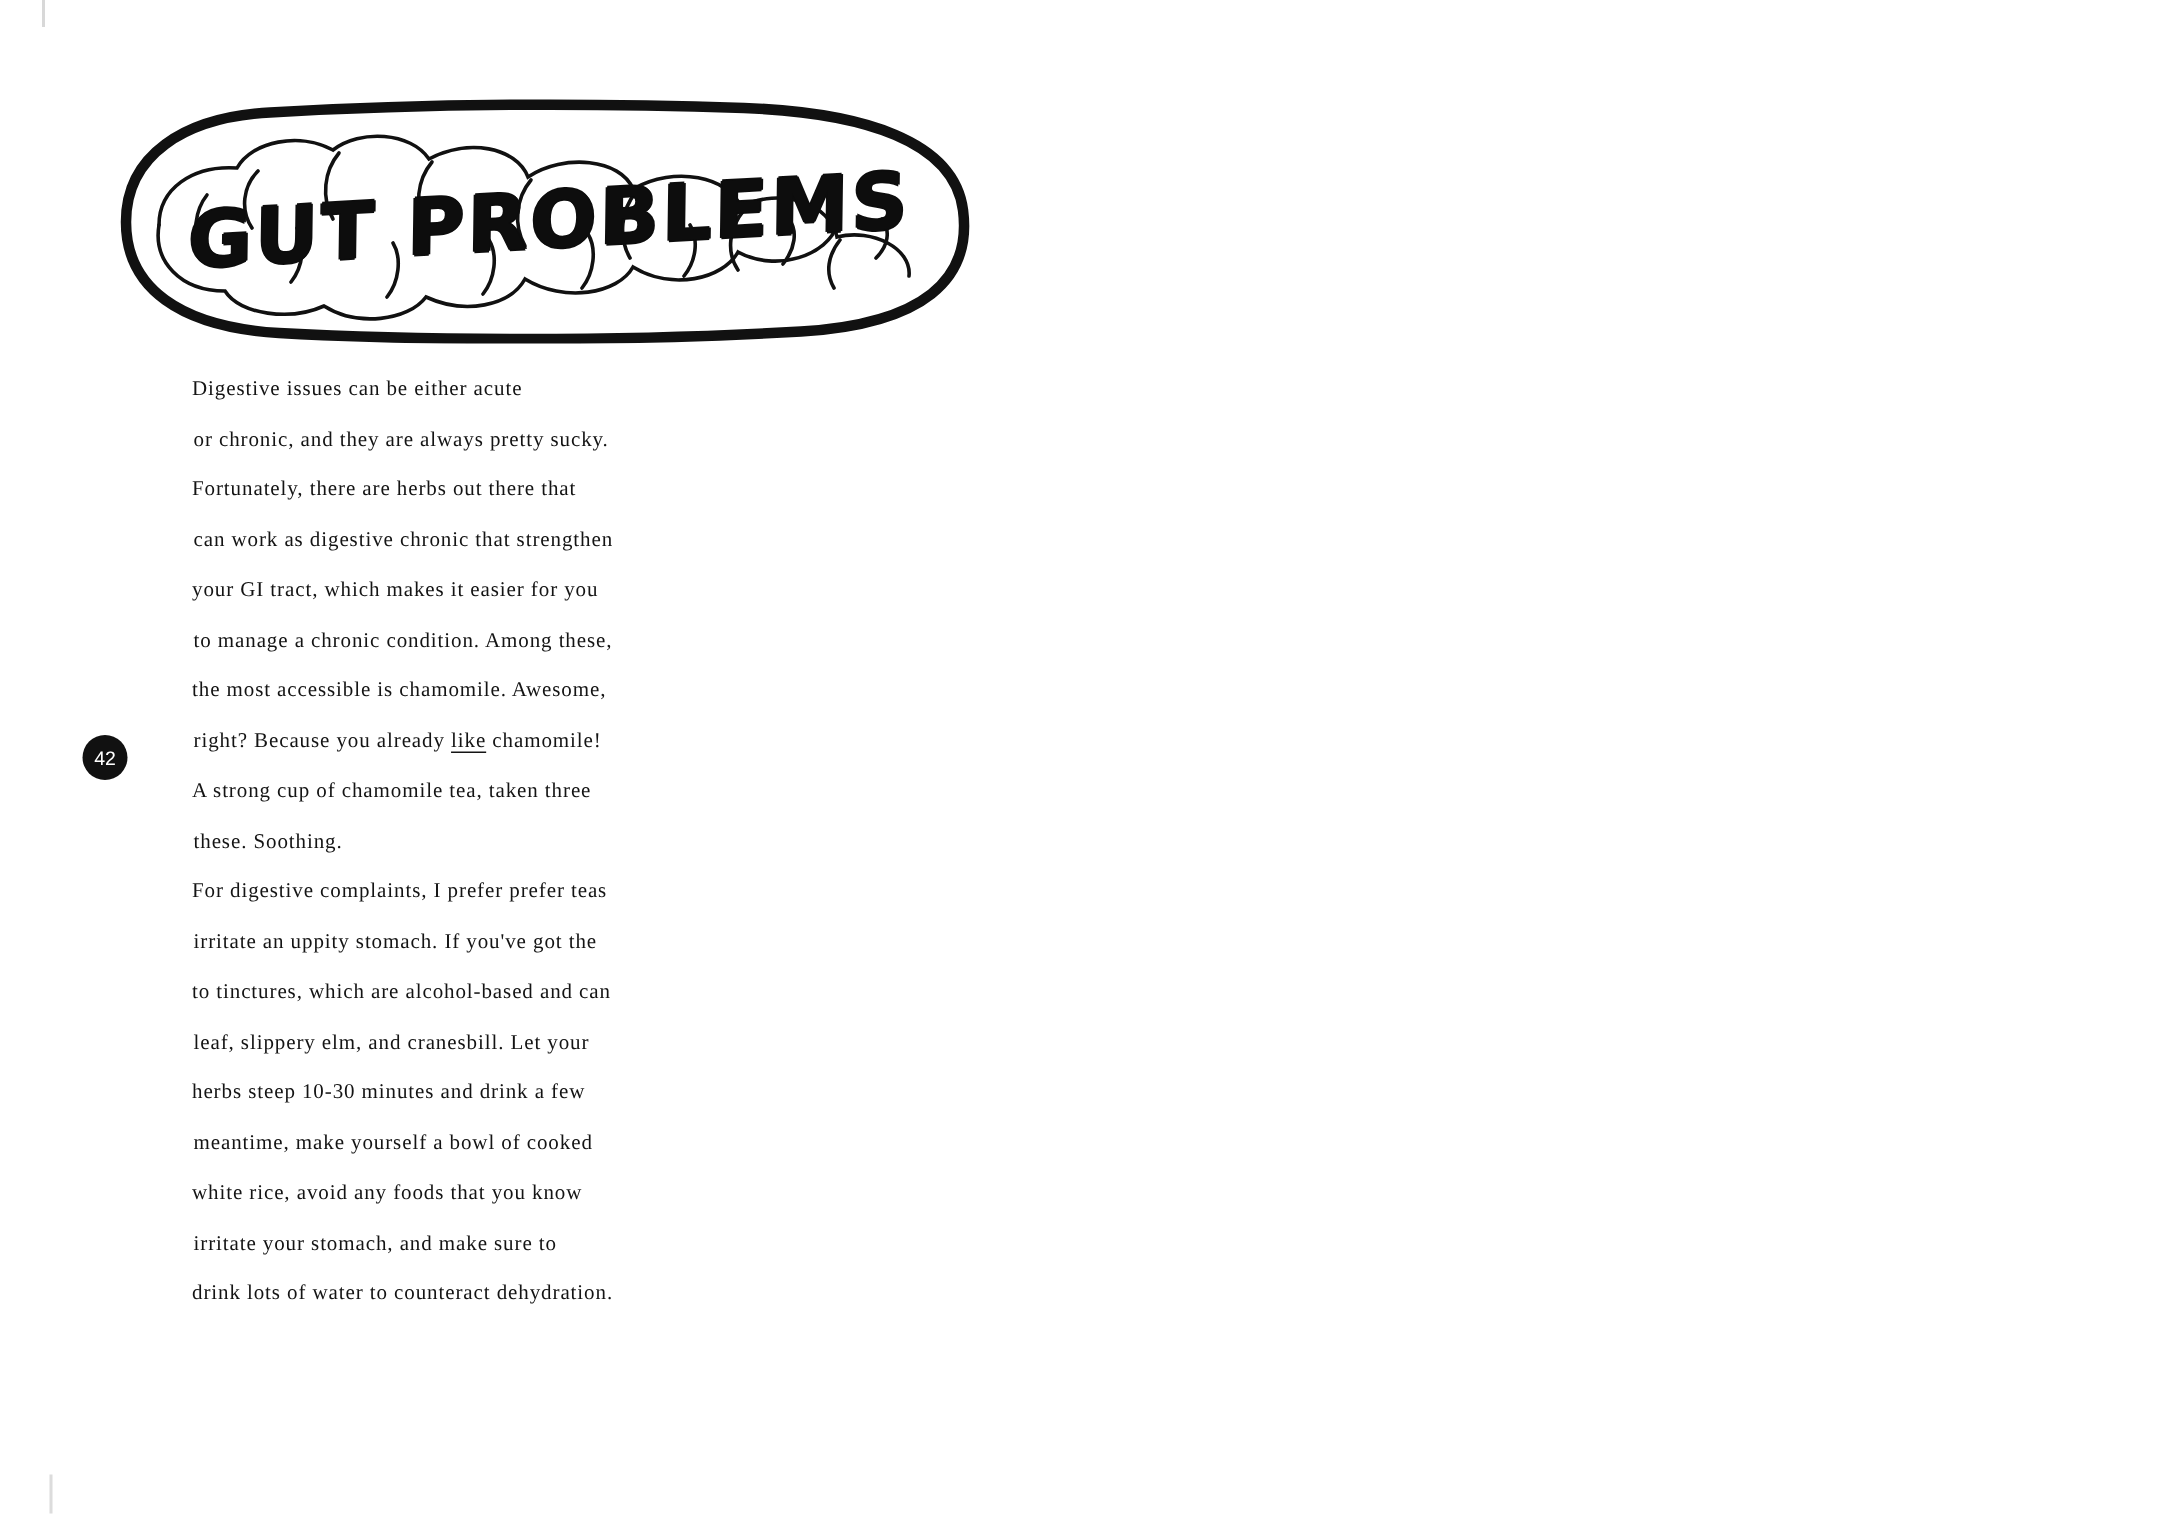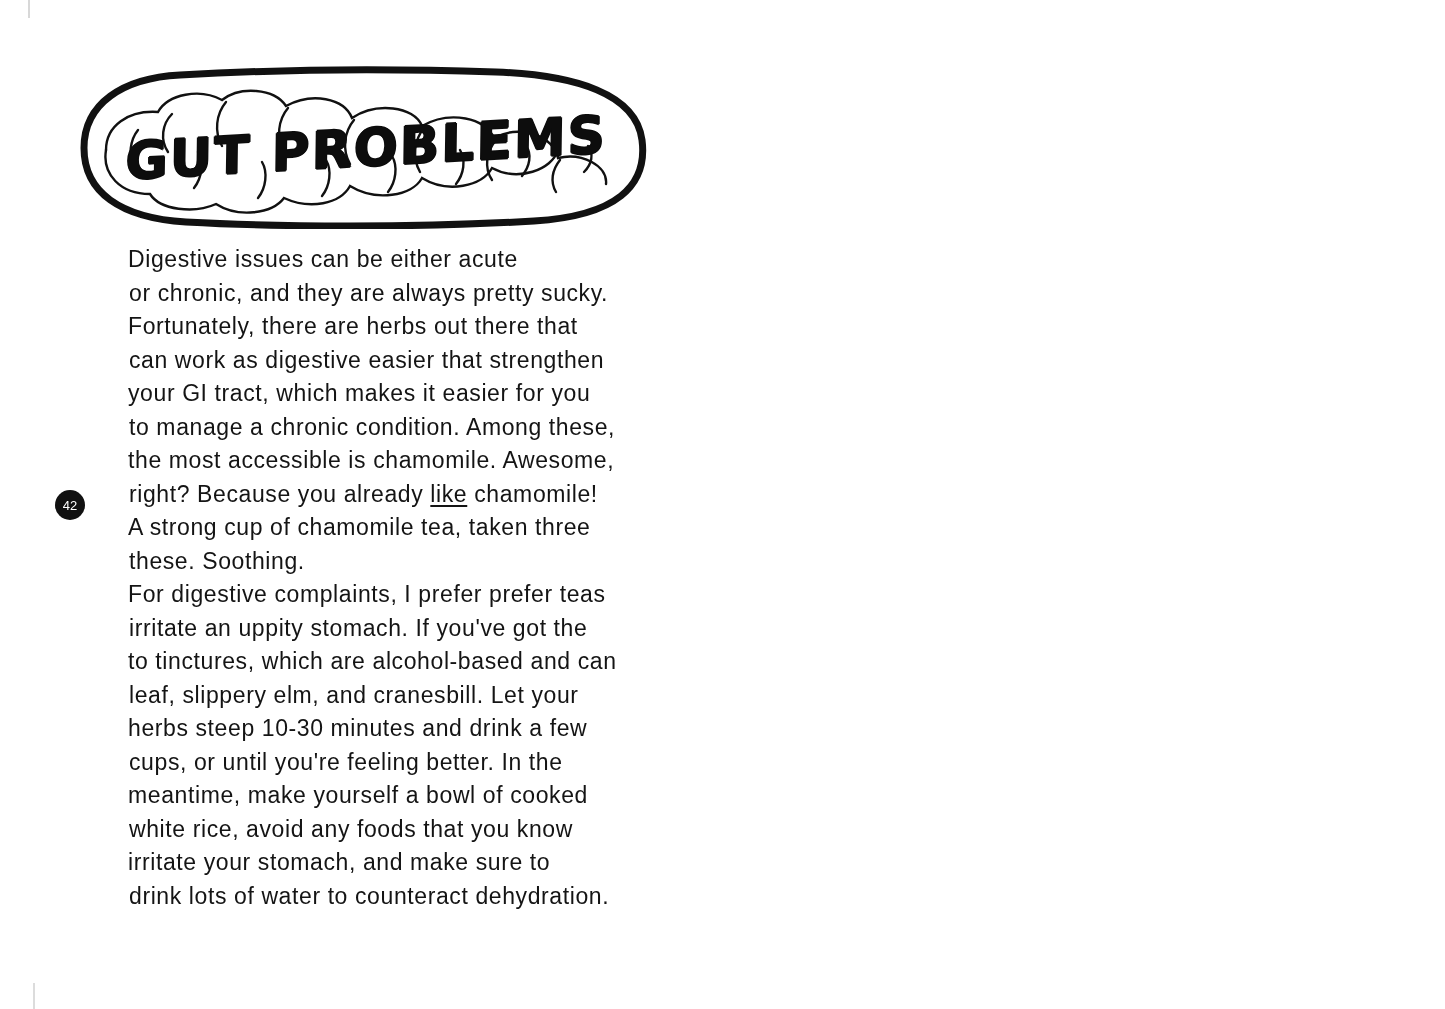--- a/index.html
+++ b/index.html
@@ -39,22 +39,22 @@
   .page {
     position: absolute;
     top: 0;
     height: 1009px;
   }
   .page-left  { left: 0;   width: 722px; }
   .page-right { left: 722px; width: 723px; }
 
   
   .hand {
-    font-family: Liberation Sans, sans-serif;
-    font-size: 23px;
+    font-family: Liberation Serif, serif;
+    font-size: 14px;
     line-height: 33.5px;
     letter-spacing: 0.6px;
     color: #141414;
   }
   .hand p {
     margin: 0;
   }
   .indent { text-indent: 52px; }
 
   
@@ -155,35 +155,34 @@
       <div class="title-text">
         <span>GUT PROBLEMS</span>
       </div>
     </div>
 
     <div class="body-left hand">
       <p class="indent">
         <span class="ln">Digestive issues can be either acute</span>
         <span class="ln">or chronic, and they are always pretty sucky.</span>
         <span class="ln">Fortunately, there are herbs out there that</span>
-        <span class="ln">can work as digestive easier that strengthen</span>
+        <span class="ln">can work as digestive chronic that strengthen</span>
         <span class="ln">your GI tract, which makes it easier for you</span>
         <span class="ln">to manage a chronic condition. Among these,</span>
         <span class="ln">the most accessible is chamomile. Awesome,</span>
         <span class="ln">right? Because you already <u>like</u> chamomile!</span>
         <span class="ln">A strong cup of chamomile tea, taken three</span>
         <span class="ln">these. Soothing.</span>
       </p>
       <p class="indent">
         <span class="ln">For digestive complaints, I prefer prefer teas</span>
         <span class="ln">irritate an uppity stomach. If you've got the</span>
         <span class="ln">to tinctures, which are alcohol-based and can</span>
         <span class="ln">leaf, slippery elm, and cranesbill. Let your</span>
         <span class="ln">herbs steep 10-30 minutes and drink a few</span>
-        <span class="ln">cups, or until you're feeling better. In the</span>
         <span class="ln">meantime, make yourself a bowl of cooked</span>
         <span class="ln">white rice, avoid any foods that you know</span>
         <span class="ln">irritate your stomach, and make sure to</span>
         <span class="ln">drink lots of water to counteract dehydration.</span>
       </p>
     </div>
 
     <div class="page-num page-num-left">42</div>
   </div>
 

